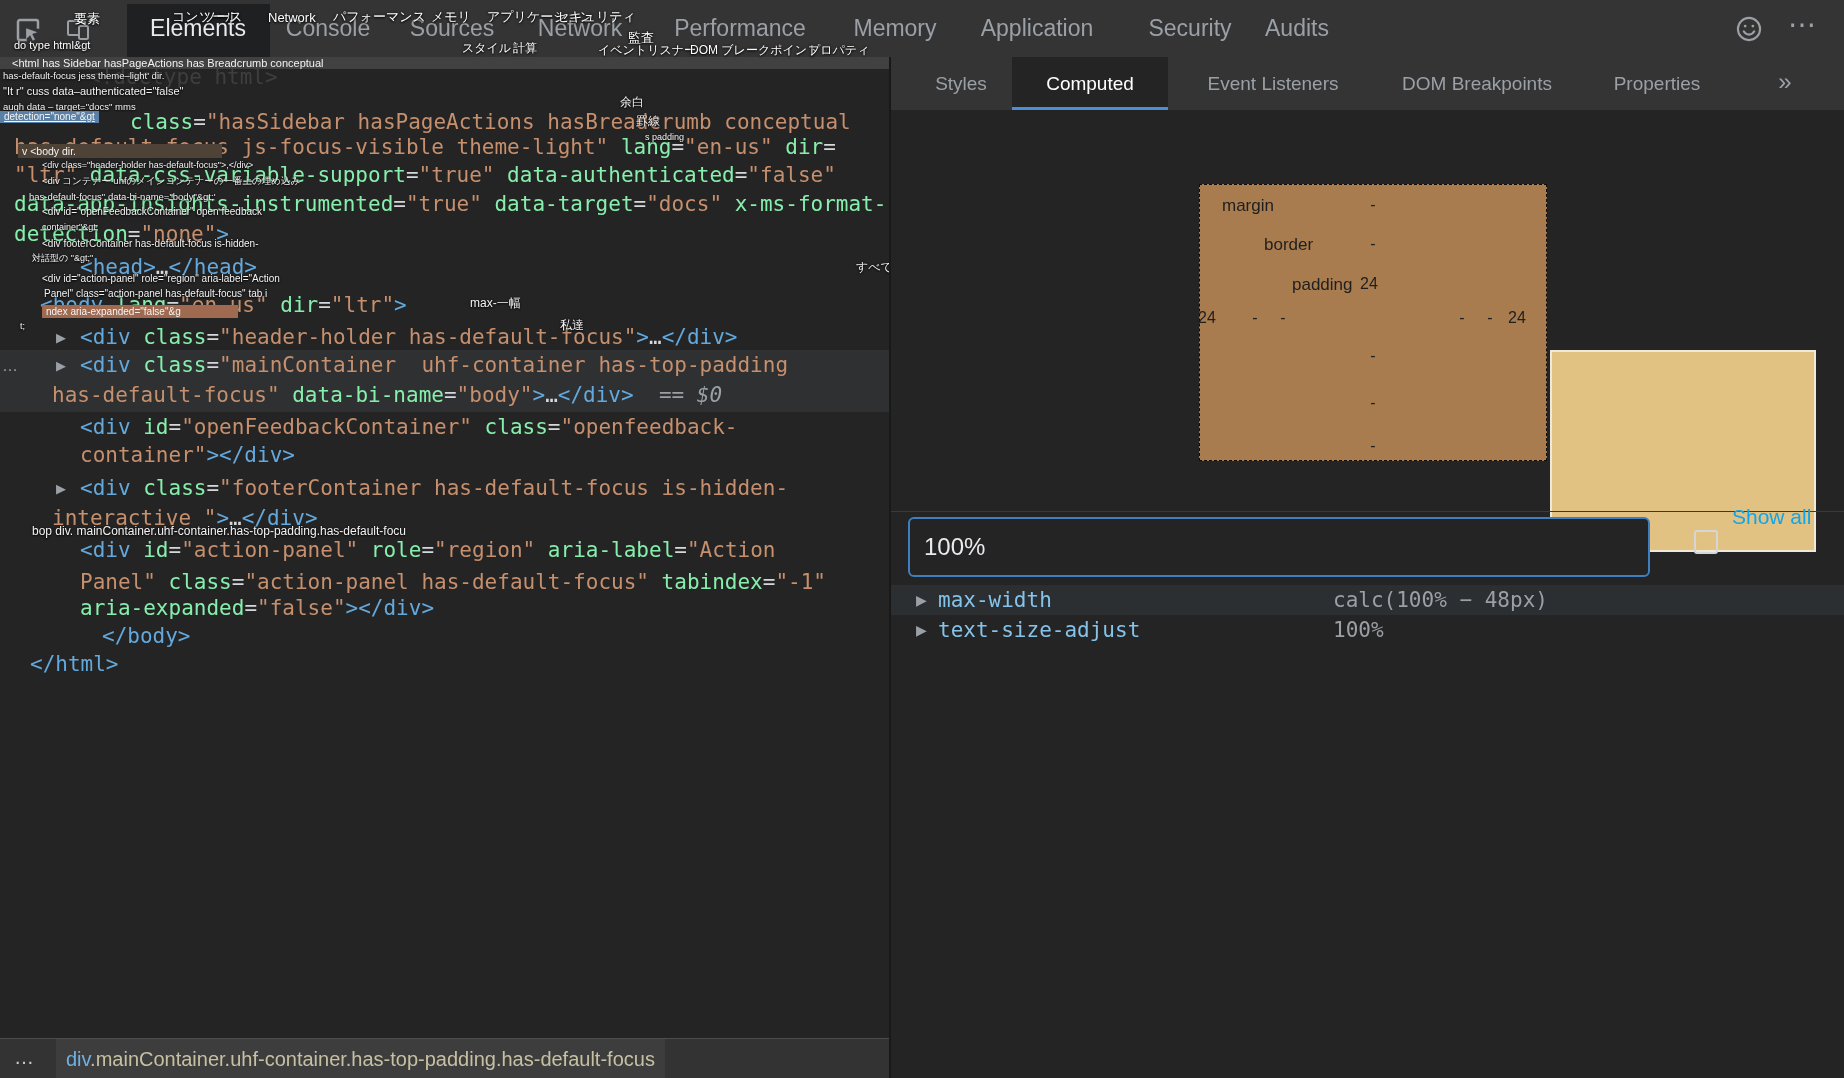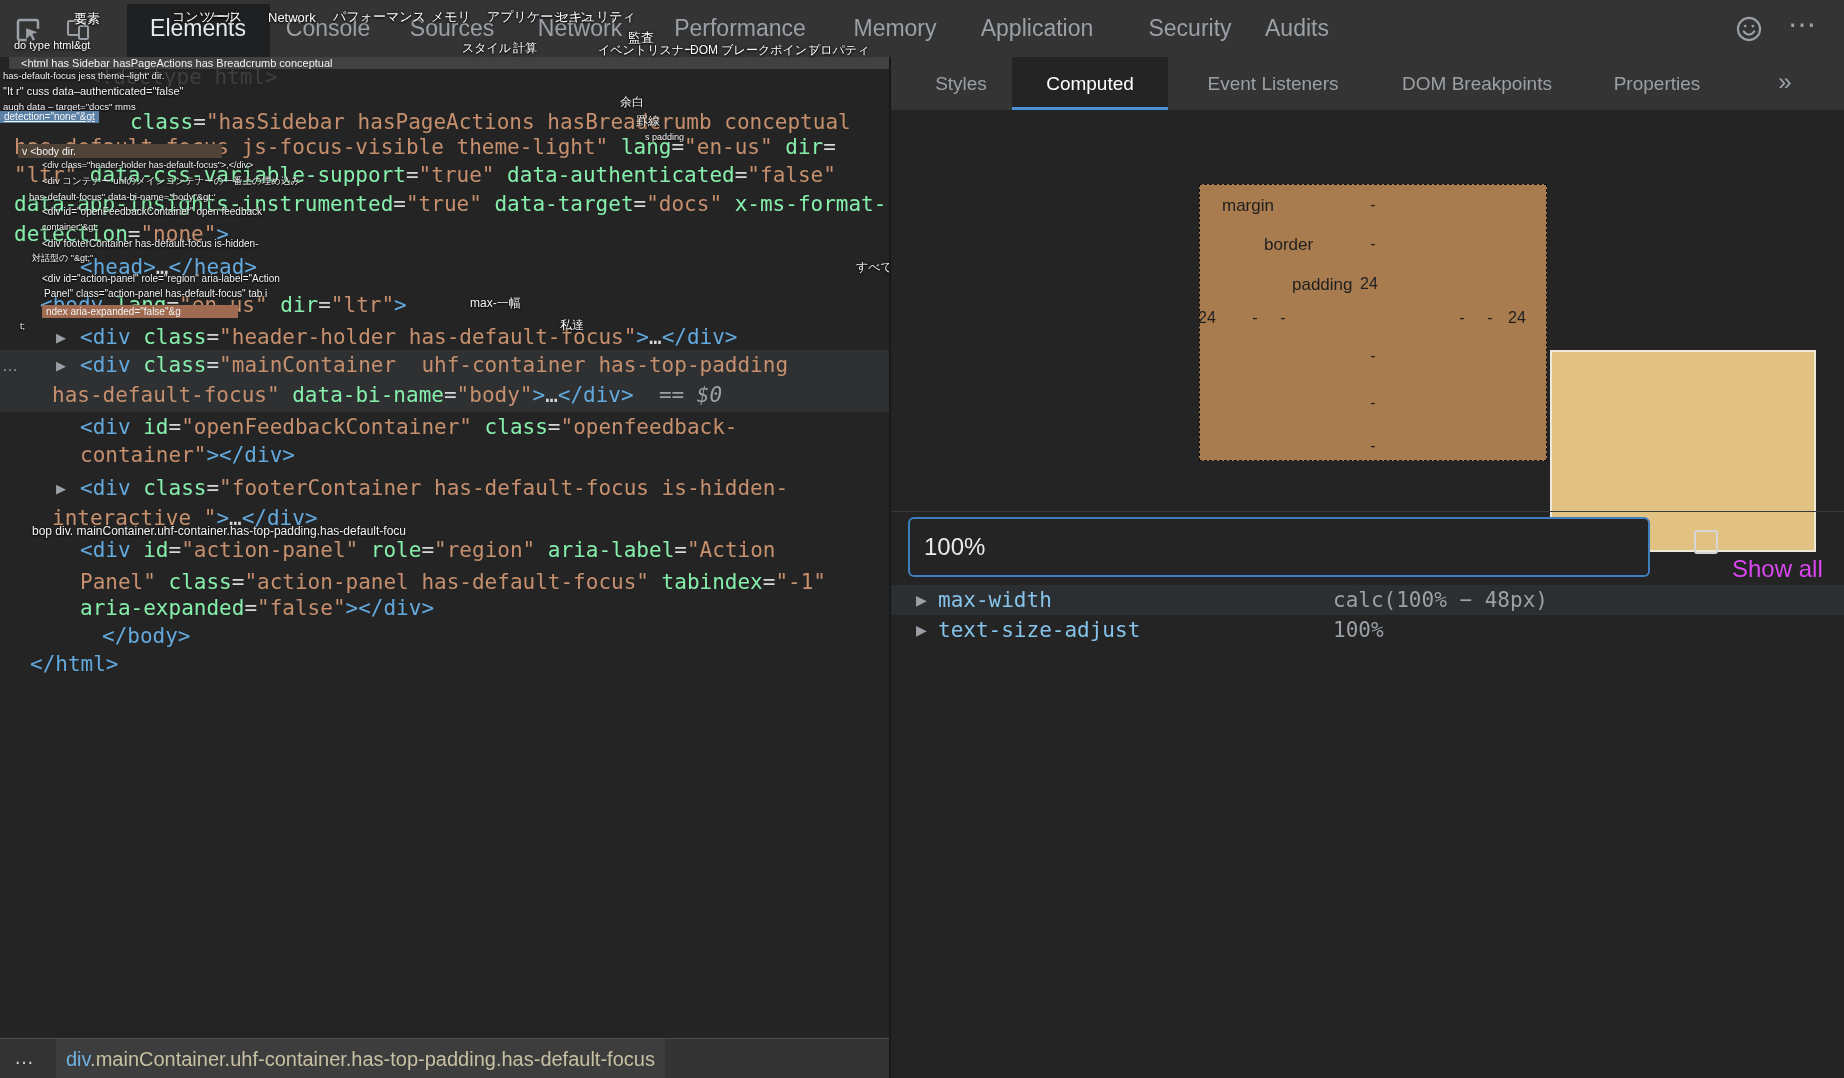--- a/index.html
+++ b/index.html
@@ -12,21 +12,21 @@
   .top-tab.sel{color:#e8eaed;}
   .seltab-bg{position:absolute;left:127px;top:4px;width:143px;height:53px;background:#1e2022;}
   .jp-note{position:absolute;color:#ffffff;white-space:pre;z-index:30;
            text-shadow:0 1px 2px rgba(0,0,0,.9),0 0 3px rgba(0,0,0,.7);}
   .tb-icon{position:absolute;color:#9aa0a6;}
   
   .left-panel{position:absolute;left:0;top:57px;width:889px;height:1021px;background:#242424;
               border-right:2px solid #191919;overflow:hidden;}
   .right-panel{position:absolute;left:891px;top:57px;width:953px;height:1021px;background:#242424;overflow:hidden;}
   
-  .dom-strip{position:absolute;left:9px;top:0;width:889px;height:12px;background:#414141;}
+  .dom-strip{position:absolute;left:0;top:0;width:889px;height:12px;background:#414141;}
   .dom-strip span{position:absolute;left:12px;top:0;font-size:11px;color:#f2f2f2;white-space:pre;}
   .ghost{position:absolute;color:#4d4d4d;opacity:.65;font:21px/22px "DejaVu Sans Mono",monospace;white-space:pre;}
   .cl{position:absolute;white-space:pre;font:21px/23px "DejaVu Sans Mono",monospace;z-index:2;}
   .cl .t{color:#63a9dd}.cl .a{color:#86efac}.cl .v{color:#c68f6d}.cl .p{color:#d5d7da}
   .cl .m{color:#9aa0a6;font-style:italic}
   .tri{position:absolute;color:#9aa0a6;font-size:13px;z-index:2;}
   .sel-band{position:absolute;left:0;top:293px;width:889px;height:62px;background:#2e3032;z-index:1;}
   .gutter-dots{position:absolute;left:2px;top:300px;color:#9aa0a6;font-size:16px;z-index:2;letter-spacing:2px;}
   .ov{position:absolute;color:#f4f4f4;white-space:pre;z-index:6;
       text-shadow:0 1px 2px rgba(0,0,0,.85),0 0 2px rgba(0,0,0,.6);}
@@ -49,21 +49,21 @@
   .bm-margin{left:308px;top:127px;width:348px;height:277px;background:#a87c4e;border:1px dashed #0d0d0d;box-sizing:border-box;}
   .bm-border{position:absolute;left:350px;top:165px;width:266px;height:202px;background:#e2c283;border:2px solid #efe9d9;box-sizing:border-box;}
   .bm-lab{position:absolute;font-size:17px;color:#1f1f1f;white-space:pre;z-index:3;}
   .bm-val{position:absolute;font-size:16px;color:#1f1f1f;transform:translateX(-50%);white-space:pre;z-index:3;}
   .filter-divider{position:absolute;left:0;top:454px;width:953px;height:1px;background:#3a3a3c;}
   .filter-input{position:absolute;left:17px;top:460px;width:742px;height:60px;box-sizing:border-box;
                 background:#242424;border:2px solid #3f7fc0;border-radius:6px;color:#e8eaed;
                 font-size:24px;padding:0 14px;font-family:"Liberation Sans",sans-serif;outline:none;}
   .showall-box{position:absolute;left:803px;top:473px;width:24px;height:24px;box-sizing:border-box;
                border:2.5px solid #d6d6d6;border-radius:3px;background:transparent;}
-  .showall-lab{position:absolute;left:841px;top:500px;font-size:24px;color:#d946ef;line-height:24px;white-space:pre;}
+  .showall-lab{position:absolute;left:841px;top:448px;font-size:21px;color:#0ea5e9;line-height:24px;white-space:pre;}
   .prop-row{position:absolute;left:0;width:953px;height:30px;}
   .prop-row.alt{background:#2c2f31;}
   .prop-tri{position:absolute;left:25px;top:7px;color:#9aa0a6;font-size:14px;}
   .prop-name{position:absolute;left:47px;top:2px;font:21px/26px "DejaVu Sans Mono",monospace;color:#85c3ea;white-space:pre;}
   .prop-val{position:absolute;left:442px;top:2px;font:21px/26px "DejaVu Sans Mono",monospace;color:#9aa0a6;white-space:pre;}
 </style>
 </head>
 <body>
 
 <div class="screen">

